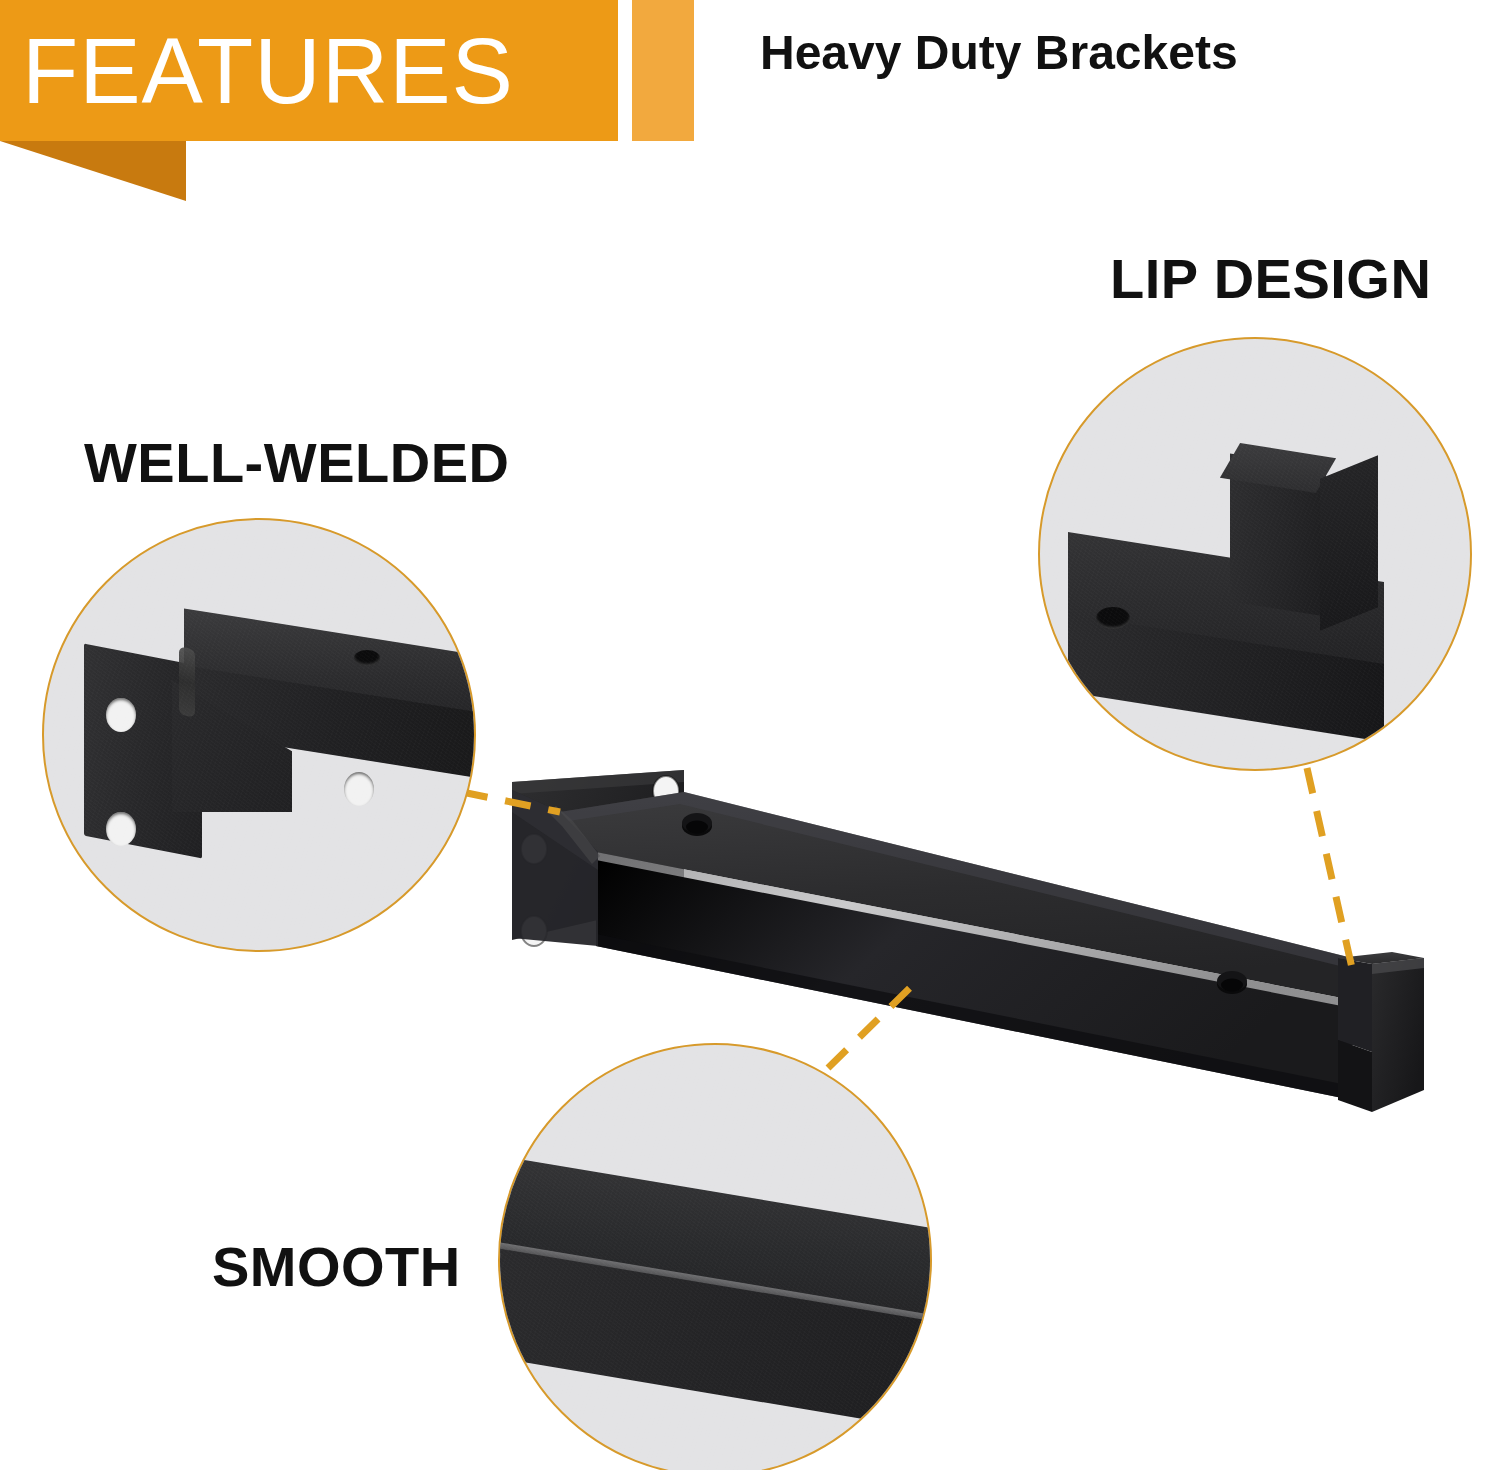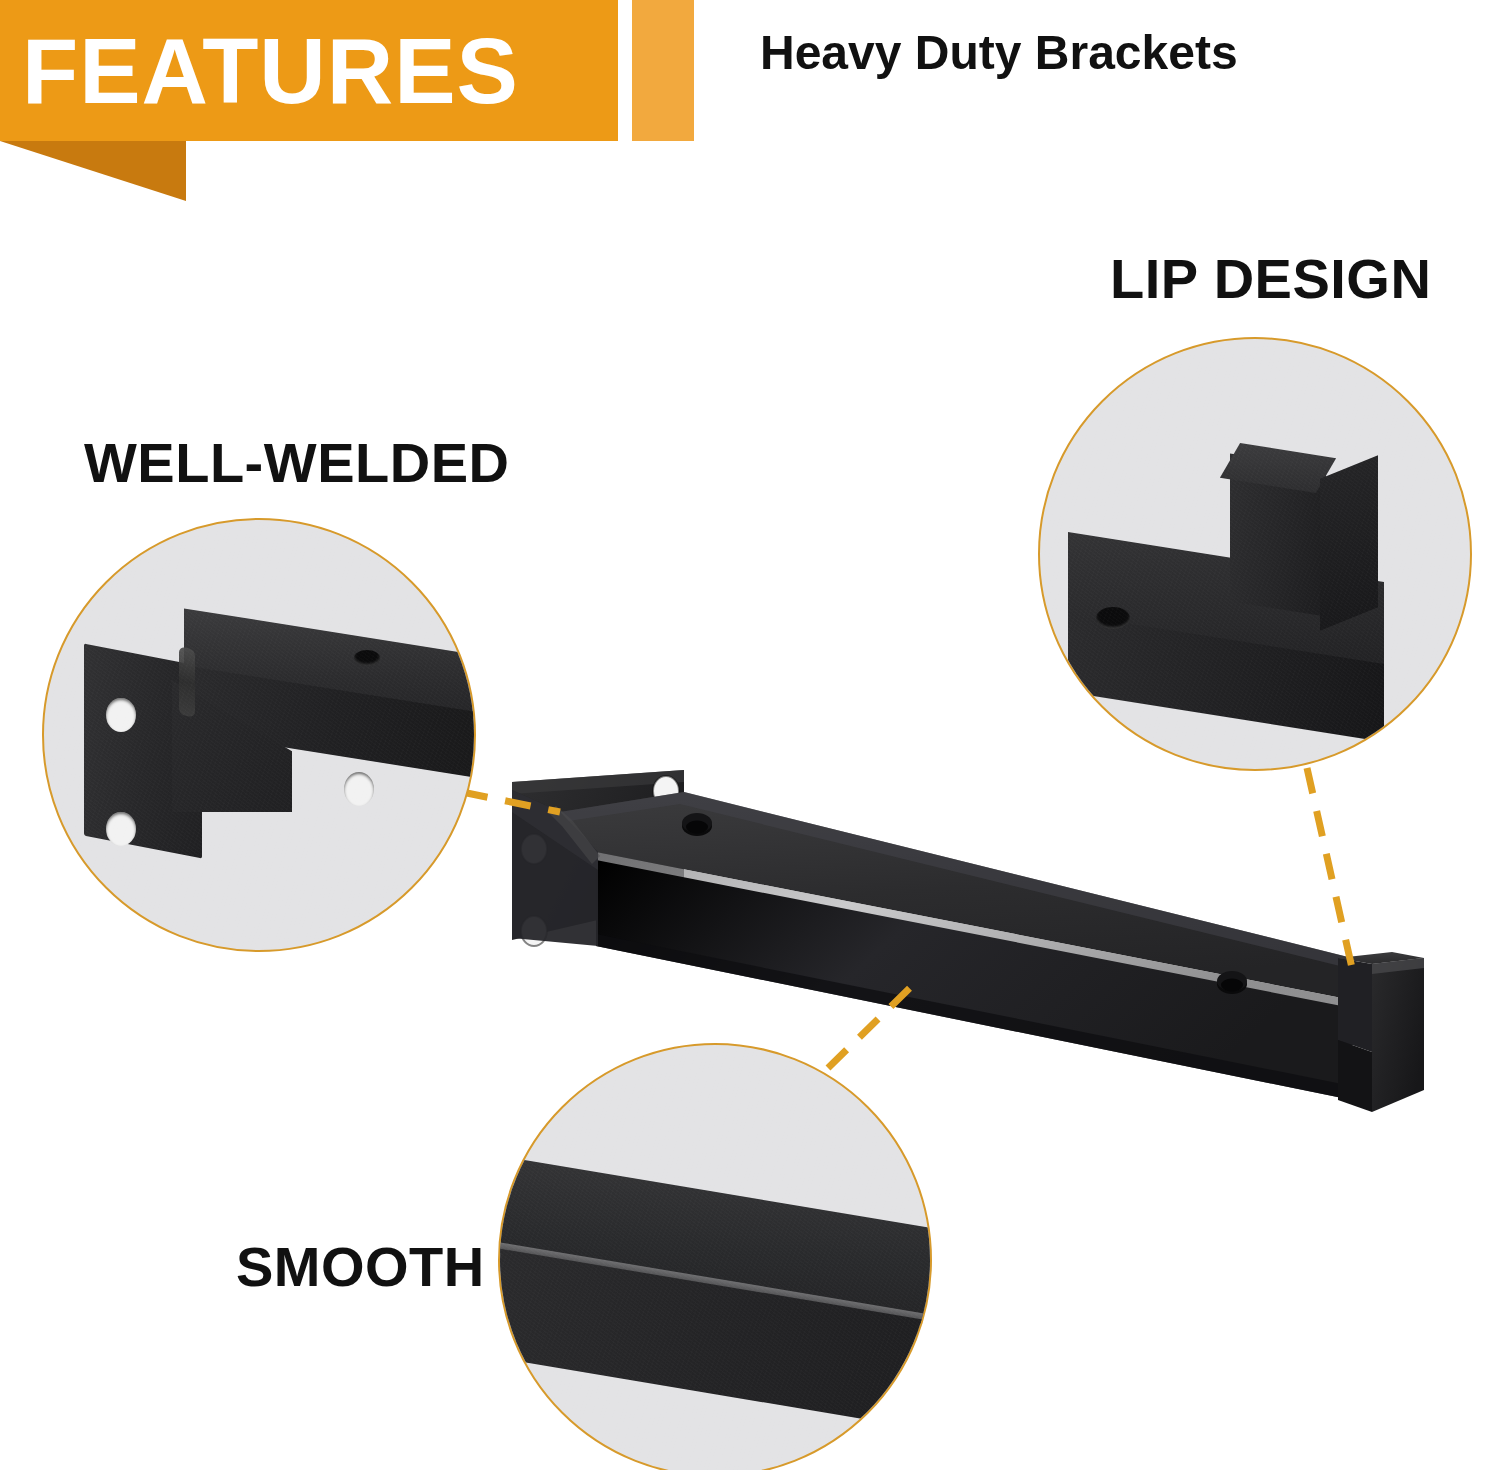--- a/index.html
+++ b/index.html
@@ -48,21 +48,21 @@
   }
   .banner-title {
     position: absolute;
     left: 22px;
     top: 9px;
     width: 590px;
     height: 124px;
     line-height: 124px;
     color: #ffffff;
     font-size: 92px;
-    font-weight: bold;
+    font-weight: normal;
     letter-spacing: 1px;
     white-space: nowrap;
   }
 
   .header-text {
     position: absolute;
     left: 760px;
     top: 16px;
     width: 730px;
     text-align: left;
@@ -81,21 +81,21 @@
     position: absolute;
     color: #111111;
     font-size: 56px;
     font-weight: 600;
     letter-spacing: 0.5px;
     white-space: nowrap;
   }
   .label-lip       { left: 1110px; top: 246px; }
   .label-welded    { left: 48px;   top: 430px; margin-left: 36px; }
   .label-smooth    { left: 212px;  top: 1228px; line-height: 1.38; white-space: normal; width: 300px;}
-  .label-smooth .line { display: block; margin-left: 24px; }
+  .label-smooth .line { display: block; }
 
   
   .callout {
     position: absolute;
     border-radius: 50%;
     background: #E3E3E5;
     border: 2.5px solid #D79A2B;
     box-sizing: border-box;
     overflow: hidden;
   }

